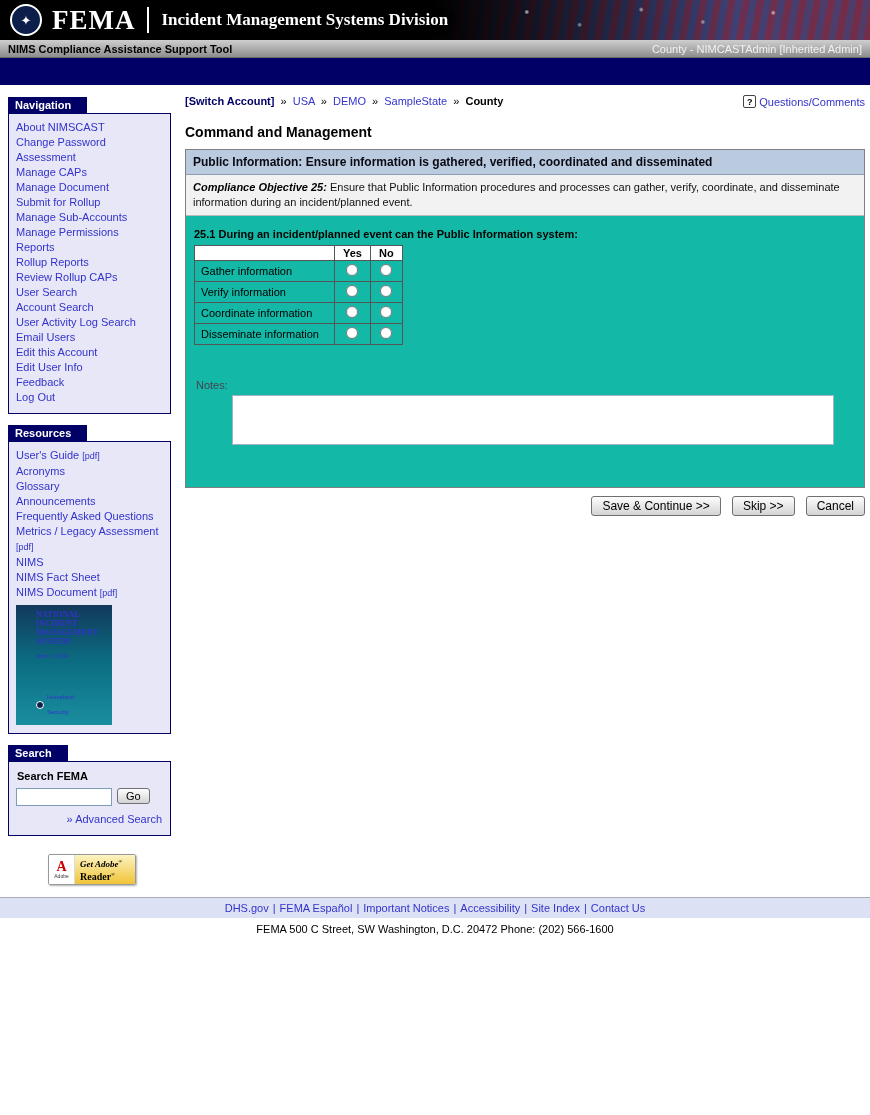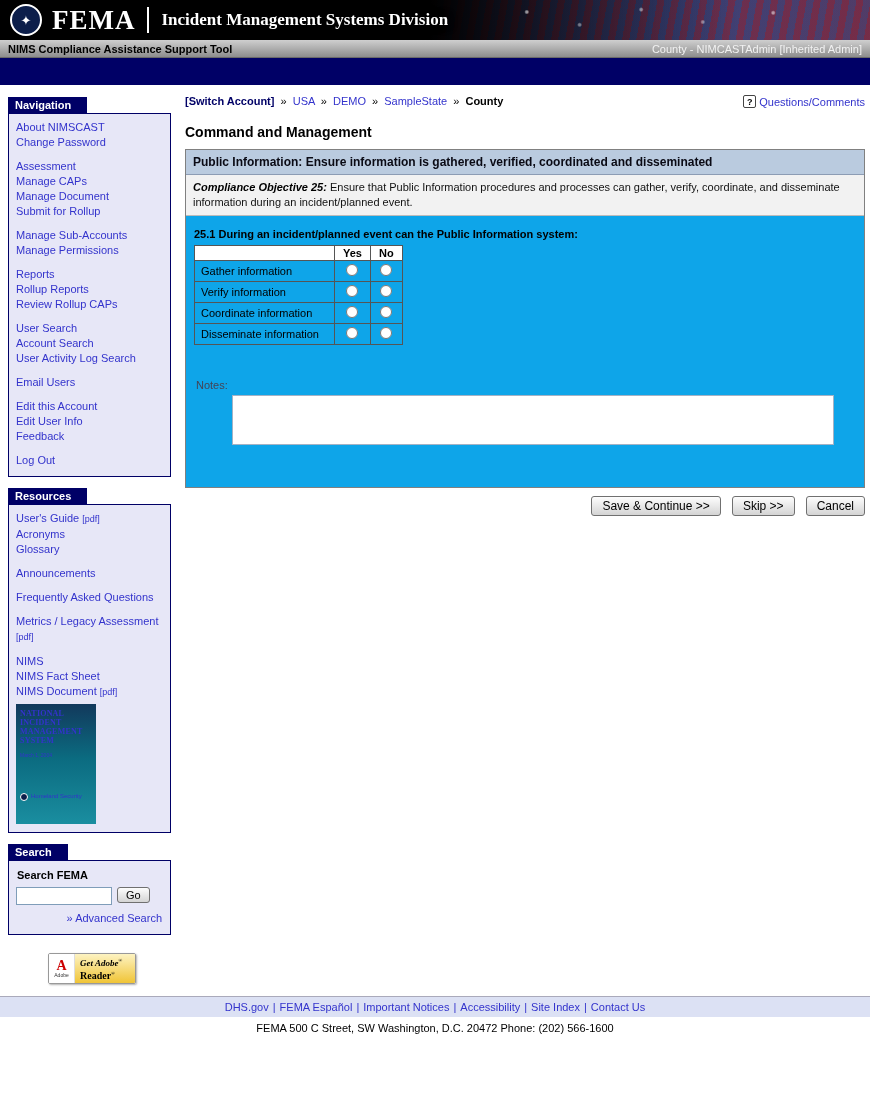--- a/index.html
+++ b/index.html
@@ -68,26 +68,26 @@
   
   .side-tab {
     display:inline-block; background:#000066; color:#fff; font-weight:bold;
     font-size:11px; padding:2px 16px 2px 7px; line-height:12px;
   }
   .side-box {
     width:163px; border:1px solid #000066; background:#e7e7f7;
     padding:6px 6px 8px 7px;
   }
   .side-box a { color:#3333cc; display:block; line-height:15px; }
-  .side-box .group + .group { margin-top:9px; }
+  .side-box .group + .group { margin-top:0; }
   .pdf-tag { font-size:9px; }
   .side-section + .side-section { margin-top:11px; }
 
   .nims-cover {
-    width:80px; height:120px; margin-top:4px; padding:5px 4px;
+    width:96px; height:120px; margin-top:4px; padding:5px 20px;
     background:linear-gradient(180deg,#12395c 0%, #0b6b80 45%, #1a8ea0 100%);
     color:#fff; display:block; overflow:hidden;
   }
   .nims-cover-title {
     font-family:"Liberation Serif", serif; font-weight:bold; font-size:8px;
     line-height:9px; letter-spacing:.2px;
   }
   .nims-cover-date { font-size:5px; margin-top:3px; }
   .nims-cover-org { margin-top:26px; display:flex; align-items:center; font-size:6px; gap:3px; }
   .mini-seal {
@@ -137,21 +137,21 @@
   .breadcrumb .bcur { font-weight:bold; color:#000; }
   .help-link { color:#3333cc; display:flex; align-items:center; margin-top:2px; }
   .q-icon {
     width:13px; height:13px; border:1px solid #444; background:#fff; color:#000;
     font-size:9px; font-weight:bold; display:inline-flex; align-items:center;
     justify-content:center; border-radius:2px; margin-right:3px;
   }
 
   .page-title { font-size:14px; font-weight:bold; margin:16px 0 9px 0; color:#000; }
 
-  .panel { border:1px solid #808080; background:#0ea5e9; min-height:330px; }
+  .panel { border:1px solid #808080; background:#14b8a6; min-height:330px; }
   .panel-head {
     background:#bacbdf; font-weight:bold; font-size:12px; color:#0a0a14;
     padding:5px 7px; border-bottom:1px solid #8c9cb4;
   }
   .panel-obj {
     background:#f2f2f2; padding:5px 7px; border-bottom:1px solid #bbb;
     line-height:15px; color:#111;
   }
   .panel-obj b { color:#000;font-style:italic; }
   .panel-body { padding:8px 8px 40px 8px; }

